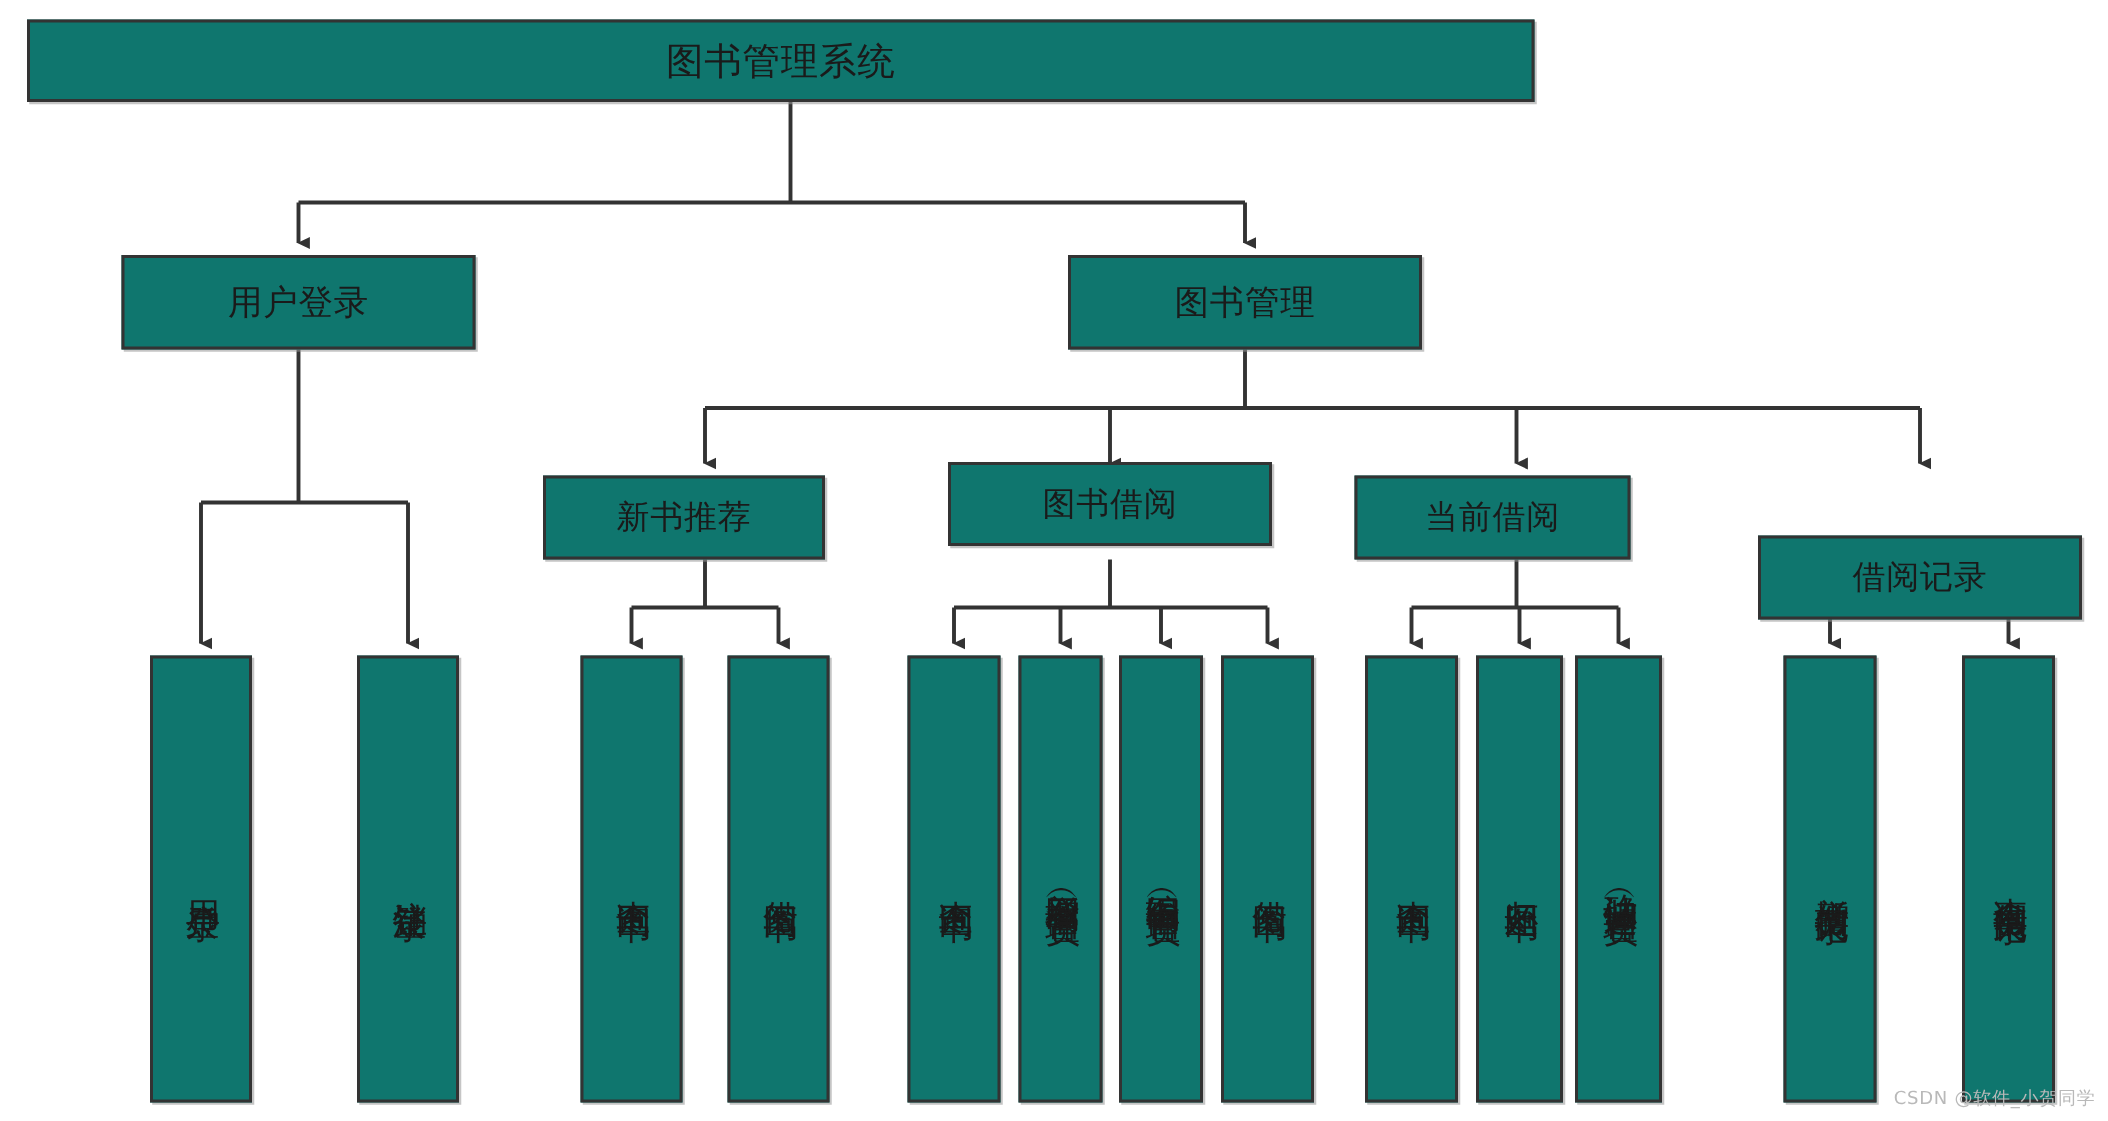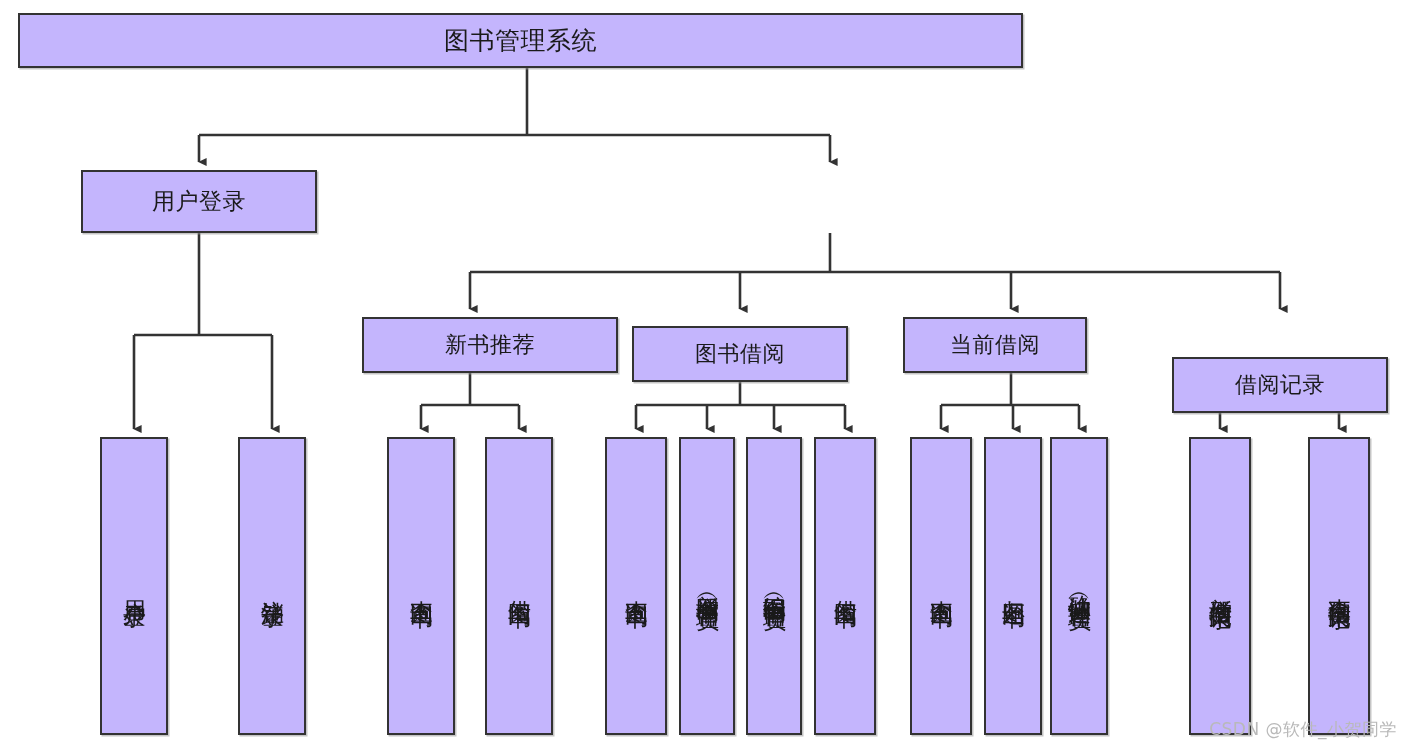--- a/index.html
+++ b/index.html
@@ -22,21 +22,21 @@
     position: absolute;
     left: 0;
     top: 0;
     width: 1405px;
     height: 747px;
     pointer-events: none;
   }
   .node {
     position: absolute;
     box-sizing: border-box;
-    background: #c4b5fd;
+    background: #0f766e;
     border: 2.5px solid #333333;
     display: flex;
     align-items: center;
     justify-content: center;
     color: #1a1a1a;
     box-shadow: 1.5px 1.5px 0 rgba(150,150,150,0.55);
   }
   .node .label {
     display: block;
     text-align: center;
@@ -62,21 +62,21 @@
     writing-mode: vertical-rl;
     text-orientation: upright;
     line-height: 1.12;
     letter-spacing: 2px;
     max-height: 100%;
   }
   .watermark {
     position: absolute;
     right: 8px;
     bottom: 6px;
-    font-size: 17px;
+    font-size: 12px;
     color: #b9b9b9;
     white-space: nowrap;
     letter-spacing: 0.5px;
   }
 </style>
 </head>
 <body>
 
 <div id="canvas">
 
@@ -131,25 +131,28 @@
     </g>
   </svg>
 
   <div class="node lvl-root" style="left: 18px; top: 13px; width: 1005px; height: 55px;">
     <span class="label">图书管理系统</span>
   </div>
 
   <div class="node lvl-2" style="left: 81px; top: 170px; width: 236px; height: 63px;">
     <span class="label">用户登录</span>
   </div>
-
-  <div class="node lvl-3" style="left: 362px; top: 317px; width: 256px; height: 56px;">
+  <div class="node lvl-2" style="left: 712px; top: 170px; width: 236px; height: 63px;">
+    <span class="label">图书管理</span>
+  </div>
+
+  <div class="node lvl-3" style="left: 362px; top: 317px; width: 188px; height: 56px;">
     <span class="label">新书推荐</span>
   </div>
-  <div class="node lvl-3" style="left: 632px; top: 326px; width: 216px; height: 56px;">
+  <div class="node lvl-3" style="left: 632px; top: 308px; width: 216px; height: 56px;">
     <span class="label">图书借阅</span>
   </div>
   <div class="node lvl-3" style="left: 903px; top: 317px; width: 184px; height: 56px;">
     <span class="label">当前借阅</span>
   </div>
   <div class="node lvl-3" style="left: 1172px; top: 317px; width: 216px; height: 56px; margin-top: 40px;">
     <span class="label">借阅记录</span>
   </div>
 
   <div class="node leaf" style="left: 100px; top: 437px; width: 68px; height: 298px;">

